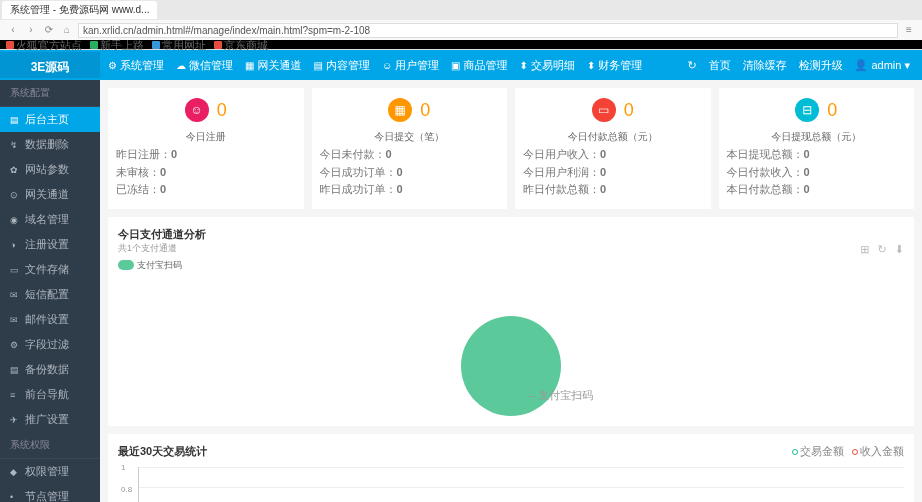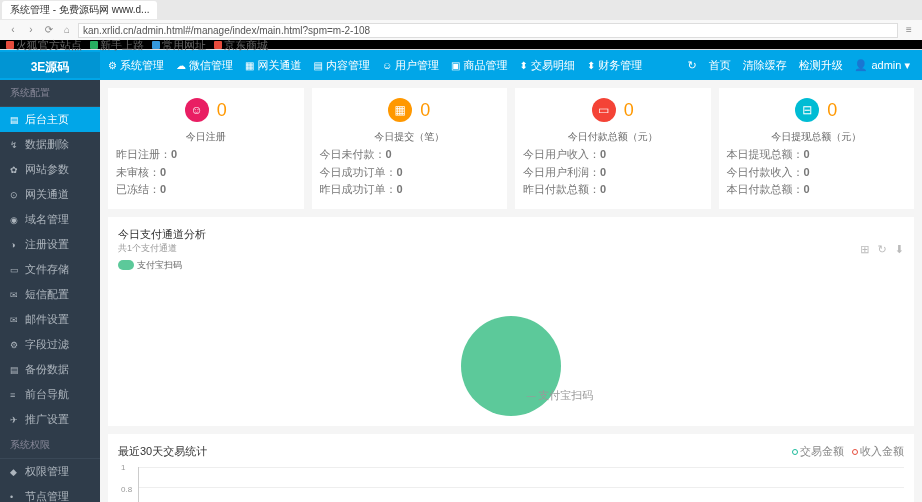--- a/index.html
+++ b/index.html
@@ -30,21 +30,21 @@
 .card{flex:1;background:#fff;padding:10px 8px}
 .card-top{display:flex;align-items:center;gap:8px;margin-bottom:8px;justify-content:center}
 .card-icon{width:24px;height:24px;border-radius:50%;display:flex;align-items:center;justify-content:center;color:#fff;font-size:12px}
 .c-pink{background:#e91e63}.c-orange{background:#ff9800}.c-red{background:#f44336}.c-cyan{background:#00bcd4}
 .card-num{font-size:18px;color:#ff9800;font-weight:400}
 .card-title{text-align:center;font-size:10px;color:#666;margin-bottom:2px}
 .card-stats{font-size:9px;color:#777;line-height:1.6}
 .card-stats div{display:flex;}
 .panel{background:#fff;padding:10px;margin-bottom:8px}
 .panel-head{display:flex;justify-content:space-between;align-items:center;margin-bottom:4px}
-.panel-title{font-size:11px;font-weight:normal;color:#333}
+.panel-title{font-size:11px;font-weight:bold;color:#333}
 .panel-sub{font-size:9px;color:#999}
 .panel-tools{display:flex;gap:8px;color:#bbb;font-size:10px}
 .legend-dot{display:inline-block;width:16px;height:10px;background:#5cc99a;border-radius:5px;margin-right:3px;vertical-align:middle}
 .pie-wrap{display:flex;justify-content:center;align-items:flex-end;height:140px;position:relative}
 .pie{width:100px;height:100px;border-radius:50%;background:#5cc99a}
 .pie-label{position:absolute;left:52%;top:80%;font-size:9px;color:#999}
 .line-panel{background:#fff;padding:10px}
 .line-head{display:flex;justify-content:space-between;align-items:center;margin-bottom:8px}
 .line-legend{display:flex;gap:8px;font-size:9px;color:#888}
 .lg-dot{width:6px;height:6px;border-radius:50%;display:inline-block;margin-right:2px;border:1px solid}

